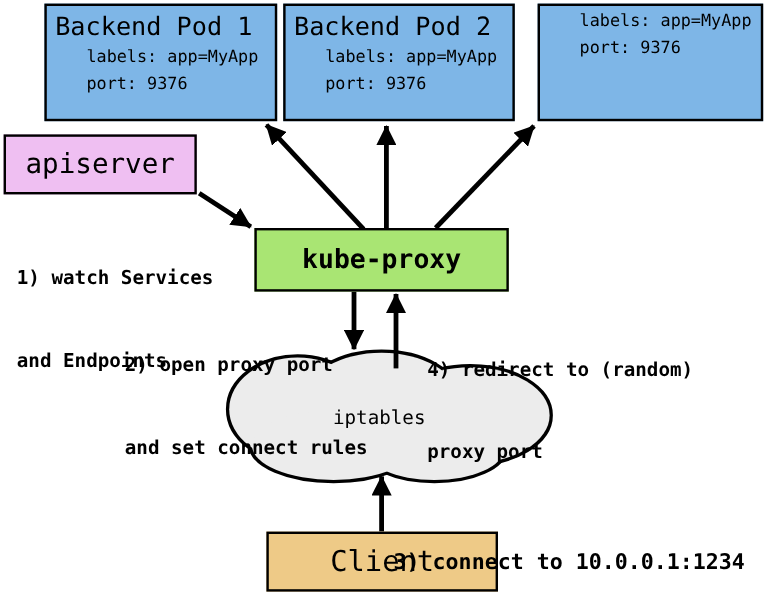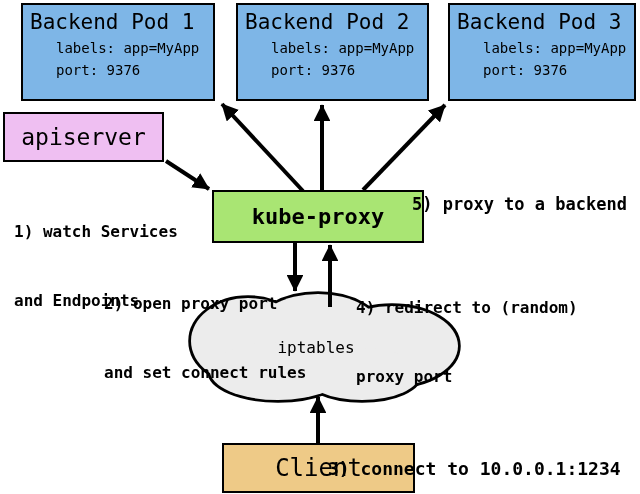--- a/index.html
+++ b/index.html
@@ -57,34 +57,33 @@
 
     <line class="arrow" x1="166" y1="161" x2="209" y2="189" marker-end="url(#ah)"></line>
     <line class="arrow" x1="303" y1="191" x2="222" y2="104" marker-end="url(#ah)"></line>
     <line class="arrow" x1="322" y1="190" x2="322" y2="105" marker-end="url(#ah)"></line>
     <line class="arrow" x1="363" y1="190" x2="445" y2="105" marker-end="url(#ah)"></line>
     <line class="arrow" x1="295" y1="243" x2="295" y2="291" marker-end="url(#ah)"></line>
     <line class="arrow" x1="330" y1="307" x2="330" y2="245" marker-end="url(#ah)"></line>
     <line class="arrow" x1="318" y1="443" x2="318" y2="397" marker-end="url(#ah)"></line>
   </svg>
 
-  <div class="box pod" style="left: 21px; top: 3px; width: 194px; height: 98px; background-color: rgb(126, 182, 231);">
+  <div class="box pod" style="left: 37px; top: 3px; width: 194px; height: 98px; background-color: rgb(126, 182, 231);">
     <div class="pod-title">Backend Pod 1</div>
     <div class="pod-line">labels: app=MyApp</div>
     <div class="pod-line">port: 9376</div>
   </div>
 
   <div class="box pod" style="left: 236px; top: 3px; width: 193px; height: 98px; background-color: rgb(126, 182, 231);">
     <div class="pod-title">Backend Pod 2</div>
     <div class="pod-line">labels: app=MyApp</div>
     <div class="pod-line">port: 9376</div>
   </div>
 
   <div class="box pod" style="left: 448px; top: 3px; width: 188px; height: 98px; background-color: rgb(126, 182, 231);">
-    <div class="pod-title">Backend Pod 3</div>
     <div class="pod-line">labels: app=MyApp</div>
     <div class="pod-line">port: 9376</div>
   </div>
 
   <div class="box center-node" style="left: 3px; top: 112px; width: 161px; height: 50px; background-color: rgb(239, 191, 242); text-align: right;">
     <span class="apiserver-title">apiserver</span>
   </div>
 
   <div class="box center-node" style="left: 212px; top: 190px; width: 212px; height: 53px; background-color: rgb(169, 229, 115); font-weight: bold;">
     <span class="kubeproxy-title">kube-proxy</span>
@@ -108,17 +107,14 @@
 
   <div class="step step3" style="left:328px;top:411px;">
     <div>3) connect to 10.0.0.1:1234</div>
   </div>
 
   <div class="step" style="left:356px;top:250px;">
     <div>4) redirect to (random)</div>
     <div>proxy port</div>
   </div>
 
-  <div class="step step5" style="left:412px;top:147px;">
-    <div>5) proxy to a backend</div>
-  </div>
 
 </div>
 
 </body></html>

